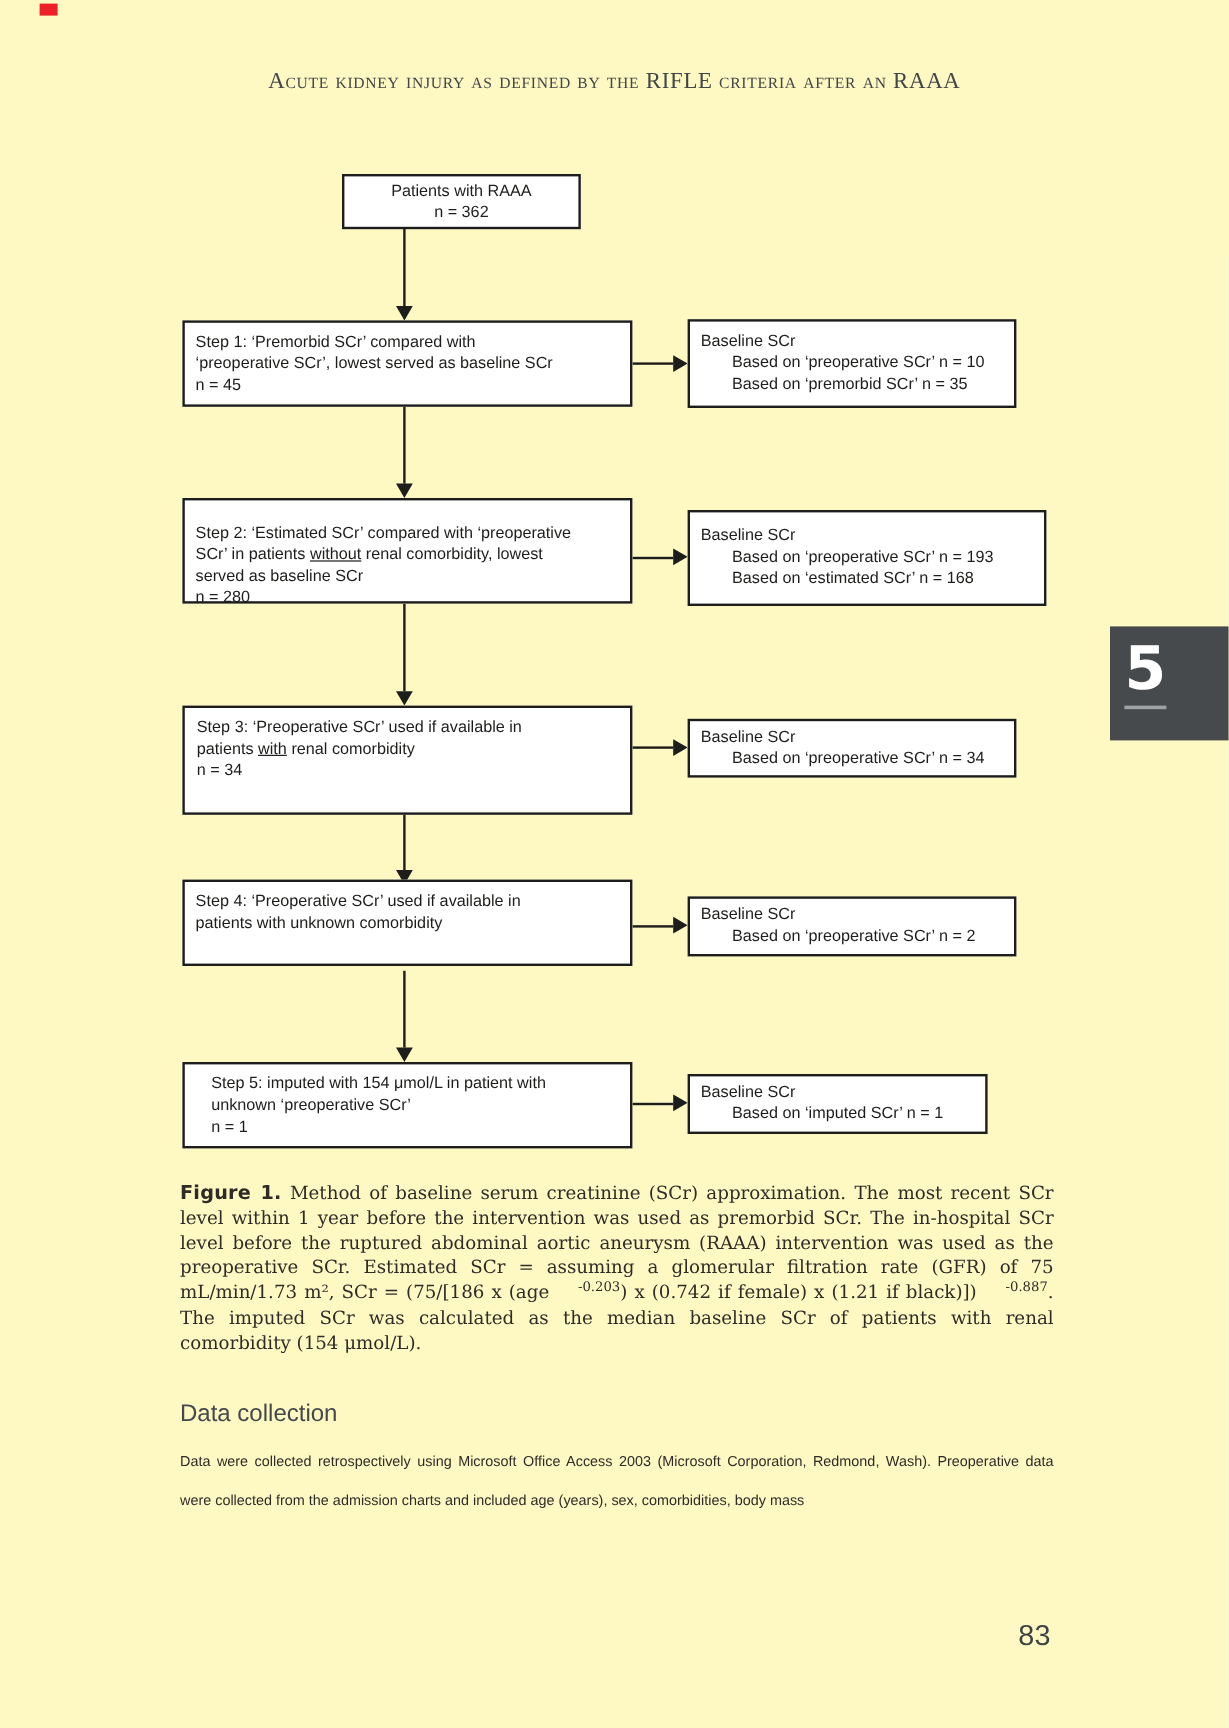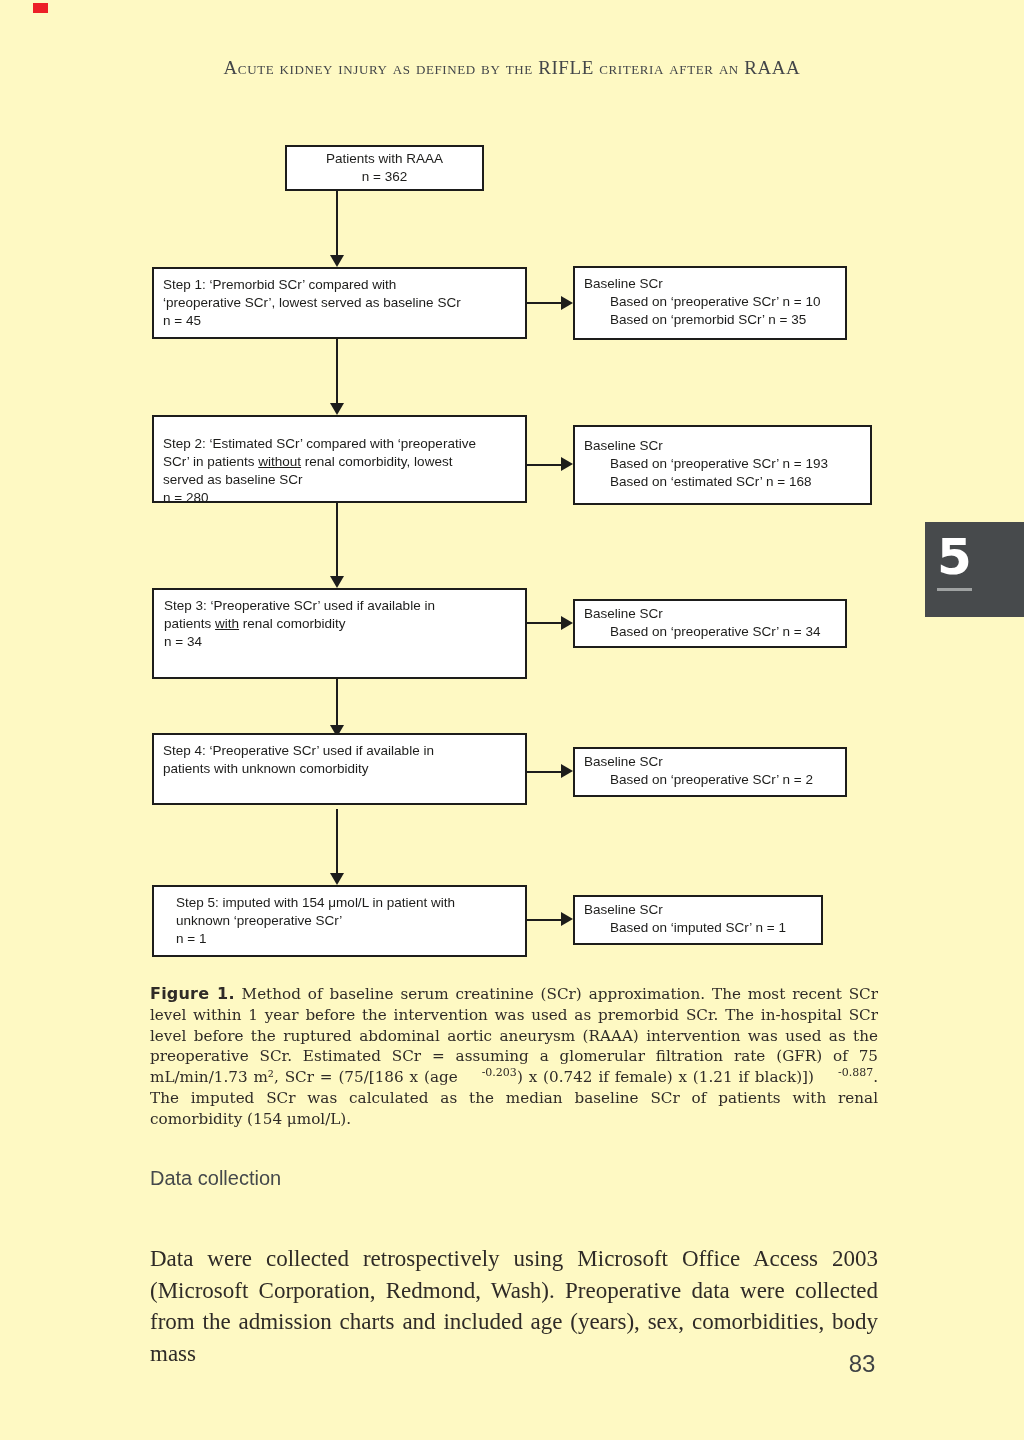--- a/index.html
+++ b/index.html
@@ -37,21 +37,21 @@
   
   .caption { position:absolute; left:150px; top:984px; width:728px; text-align:justify;
     font-family:"DejaVu Serif", serif; font-size:15.2px; line-height:20.8px; color:#2f2b27; }
   .caption b { font-family:"DejaVu Sans", sans-serif; font-weight:bold; font-size:16px; letter-spacing:0.2px; }
   .caption sup { font-size:11px; vertical-align:super; line-height:0;margin-left:24px; }
 
   .section-heading { position:absolute; left:150px; top:1167px;
     font-family:"Liberation Sans", sans-serif; font-weight:400; font-size:20px; color:#45494b; }
 
   .body-text { position:absolute; left:150px; top:1203px; width:728px; text-align:justify;
-    font-family:Liberation Serif, serif; font-size:23px; line-height:31.5px; color:#2f2b27;margin-top:40px; }
+    font-family:Liberation Sans, sans-serif; font-size:12px; line-height:31.5px; color:#2f2b27; }
 
   .page-number { position:absolute; left:838px; top:1350px; width:48px; text-align:center;
     font-family:"Liberation Sans", sans-serif; font-size:24px; color:#3f4345; }
 </style>
 </head>
 <body>
 
 <div class="page">
 
   <div class="red-marker"></div>

